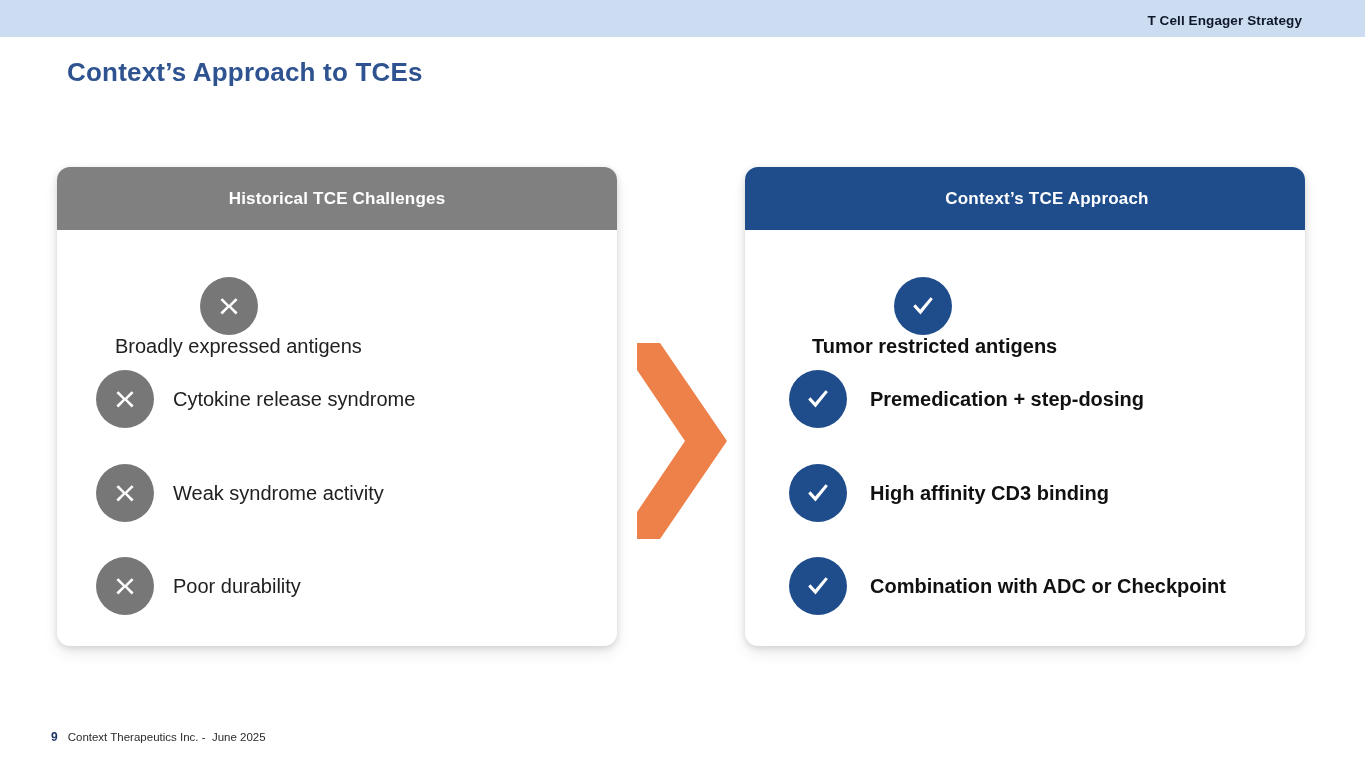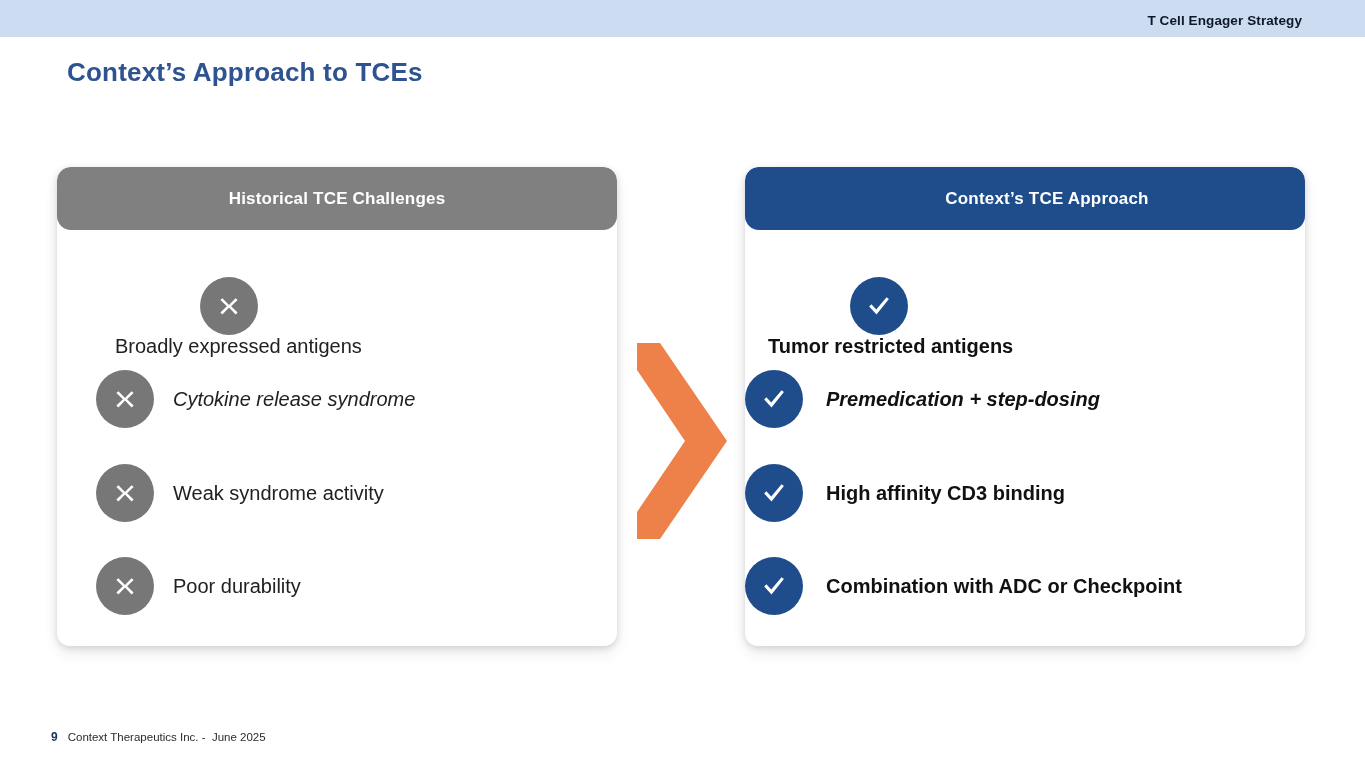--- a/index.html
+++ b/index.html
@@ -72,45 +72,44 @@
   }
   .card-header {
     height: 63px;
     display: flex;
     align-items: center;
     justify-content: center;
     font-size: 17px;
     font-weight: bold;
     color: #ffffff;
     letter-spacing: 0.2px;
-    border-radius: 14px;
   }
   .card-header-grey { background: #808080; }
   .card-header-blue { background: #1f4d8c; padding-left: 44px; }
 
   .card-body {
     position: relative;
     height: 416px;
   }
 
   
   .item-row {
     position: absolute;
     left: 0;
     display: flex;
     align-items: center;
     height: 58px;
   }
   .item-row.r0 { top: 47px; flex-direction: column; }
-  .item-row.r1 { top: 140px; font-style: italic; }
+  .item-row.r1 { top: 140px; }
   .item-row.r2 { top: 234px; }
   .item-row.r3 { top: 327px; }
 
   .card-left .item-row  { padding-left: 39px; }
-  .card-right .item-row { }
+  .card-right .item-row { padding-left: 44px; }
 
   .badge {
     width: 58px;
     height: 58px;
     border-radius: 50%;
     flex: 0 0 58px;
     display: flex;
     align-items: center;
     justify-content: center;
     box-sizing: border-box;

